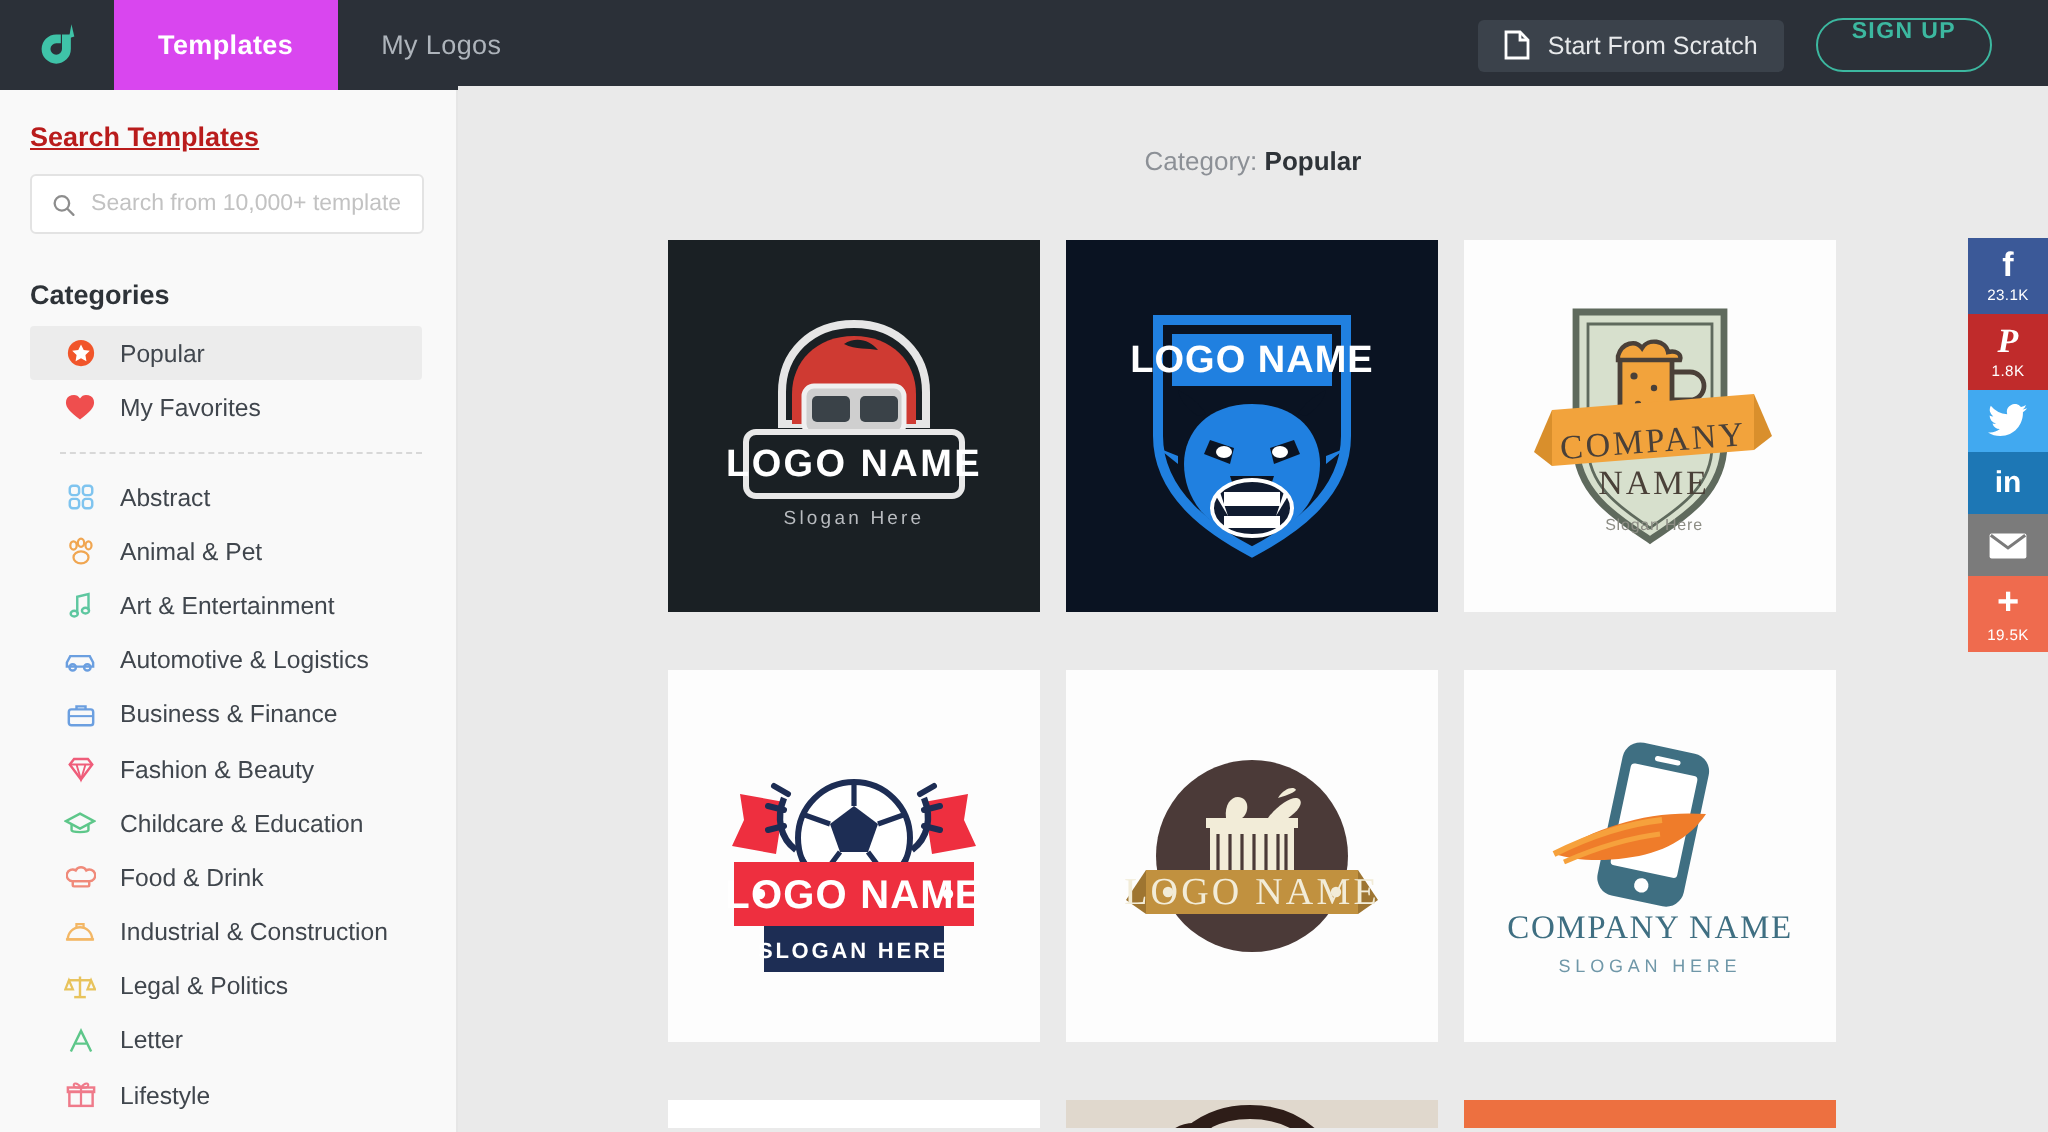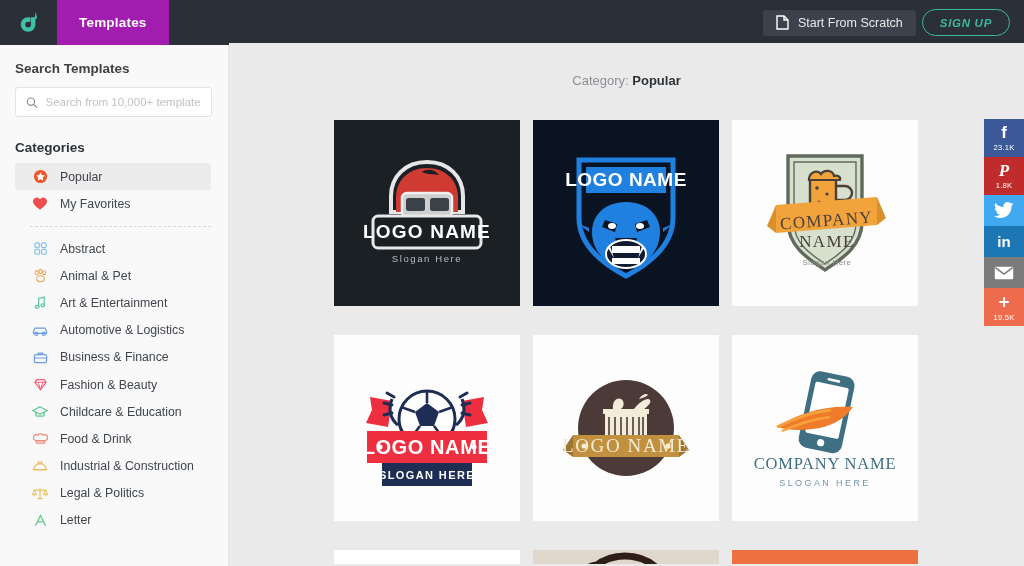--- a/index.html
+++ b/index.html
@@ -22,51 +22,52 @@
     display: flex; align-items: center; justify-content: center;
     background: #2b3038;
   }
   .brand svg { display: block; }
   .navtab {
     display: flex; align-items: center; justify-content: center;
     height: 45px; padding: 0 22px;
     color: #aeb4bb; font-size: 13.5px; letter-spacing: .2px;
     cursor: pointer; user-select: none;
   }
-  .navtab.active { background: #a21caf; color: #ffffff; font-weight: bold; }
+  .navtab.active { background: #d946ef; color: #ffffff; font-weight: bold; }
   .top-right {
     margin-left: auto; display: flex; align-items: center;
-    gap: 6px; padding-right: 14px;
+    gap: 16px; padding-right: 28px;
   }
   .scratch-btn {
     display: flex; align-items: center; gap: 9px;
     background: #3b424b; border-radius: 3px;
     height: 26px; padding: 0 13px;
     color: #e7e9eb; font-size: 12.5px; cursor: pointer;
   }
   .scratch-btn .doc-ico { display:block; }
   .signup-btn {
-    display: flex; align-items: center; justify-content: center;
+    display: flex; justify-content: center;
     height: 27px; padding: 0 17px;
     border: 1.4px solid #3cb8a0; border-radius: 14px;
     color: #3cb8a0; font-size: 11.5px; font-weight: bold;
-    letter-spacing: .7px; cursor: pointer; font-style: italic;
+    letter-spacing: .7px; cursor: pointer;
   }
 
   
   .sidebar {
     position: absolute; top: 45px; left: 0;
     width: 229px; height: 521px;
     background: #f9f9f9;
     border-right: 1px solid #e6e6e6;
     overflow: hidden;
   }
   .side-h {
-    font-size: 13.5px; font-weight: bold; color: #404040;
+    font-size: 13.5px; font-weight: bold; color: #b91c1c;
     padding: 16px 0 0 15px;
+    text-decoration: underline;
   }
   .search-wrap {
     margin: 11px 16px 0 15px;
     height: 30px; background: #ffffff;
     border: 1px solid #e3e3e3; border-radius: 3px;
     display: flex; align-items: center; gap: 8px; padding: 0 10px;
   }
   .search-wrap input {
     border: none; outline: none; background: transparent;
     font-family: "Liberation Sans", sans-serif;
@@ -141,20 +142,23 @@
 
 <div class="topbar">
   <div class="brand">
     <svg width="25" height="25" viewBox="0 0 26 26">
       <path d="M20.5 2.2 L19.2 9.5 L22 8.6 Z" fill="#3fc3a8"></path>
       <path d="M20.2 7.5 v7.6 a7.6 7.6 0 1 1 -7.6 -7.6 h2.4 v4.6 h-2.4 a3 3 0 1 0 3 3 V7.5 Z" fill="#3fc3a8"></path>
     </svg>
   </div>
   <div class="navtab active">
     <span>Templates</span>
+  </div>
+  <div class="navtab">
+    <span>My Logos</span>
   </div>
 
   <div class="top-right">
     <div class="scratch-btn">
       <svg class="doc-ico" width="13" height="15" viewBox="0 0 13 15">
         <path d="M1 1 h7 l4 4 v9 h-11 Z" fill="none" stroke="#ffffff" stroke-width="1.4"></path>
         <path d="M8 1 v4 h4" fill="none" stroke="#ffffff" stroke-width="1.4"></path>
       </svg>
       <span>Start From Scratch</span>
     </div>
@@ -316,20 +320,32 @@
       <div class="cat-item">
         <span class="cat-ico">
           <svg width="15" height="15" viewBox="0 0 16 16">
             <path d="M2.6 13.6 L8 2.6 L13.4 13.6" fill="none" stroke="#5ec78a" stroke-width="1.3"></path>
             <line x1="5" y1="9.4" x2="11" y2="9.4" stroke="#5ec78a" stroke-width="1.2"></line>
           </svg>
         </span>
         <span>Letter</span>
       </div>
 
+      <div class="cat-item">
+        <span class="cat-ico">
+          <svg width="15" height="15" viewBox="0 0 16 16">
+            <rect x="1.8" y="6.2" width="12.4" height="7.6" fill="none" stroke="#ef7a8a" stroke-width="1.3"></rect>
+            <rect x="1" y="4" width="14" height="2.4" fill="none" stroke="#ef7a8a" stroke-width="1.3"></rect>
+            <line x1="8" y1="4" x2="8" y2="13.8" stroke="#ef7a8a" stroke-width="1.2"></line>
+            <path d="M8 4 C6 1 3.4 1.6 4.3 3.3 C4.9 4.4 6.8 4 8 4 Z" fill="none" stroke="#ef7a8a" stroke-width="1.1"></path>
+            <path d="M8 4 C10 1 12.6 1.6 11.7 3.3 C11.1 4.4 9.2 4 8 4 Z" fill="none" stroke="#ef7a8a" stroke-width="1.1"></path>
+          </svg>
+        </span>
+        <span>Lifestyle</span>
+      </div>
 
     </div>
   </div>
 </div>
 
 <div class="main">
 
   <div class="category-line">
     <span>Category:</span>
     <b>Popular</b>

